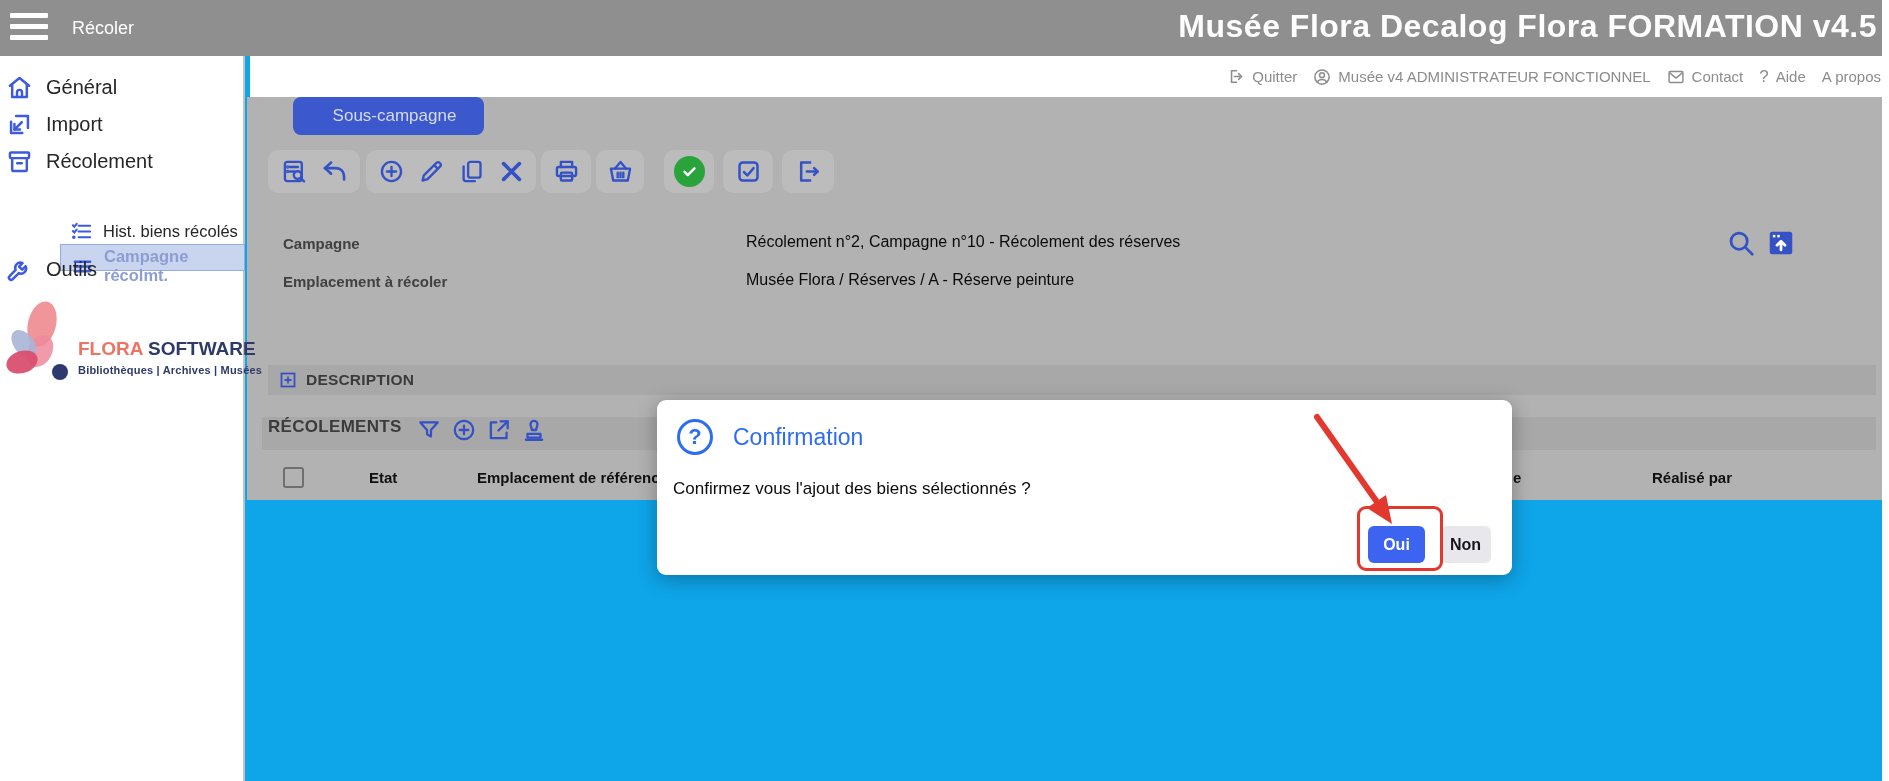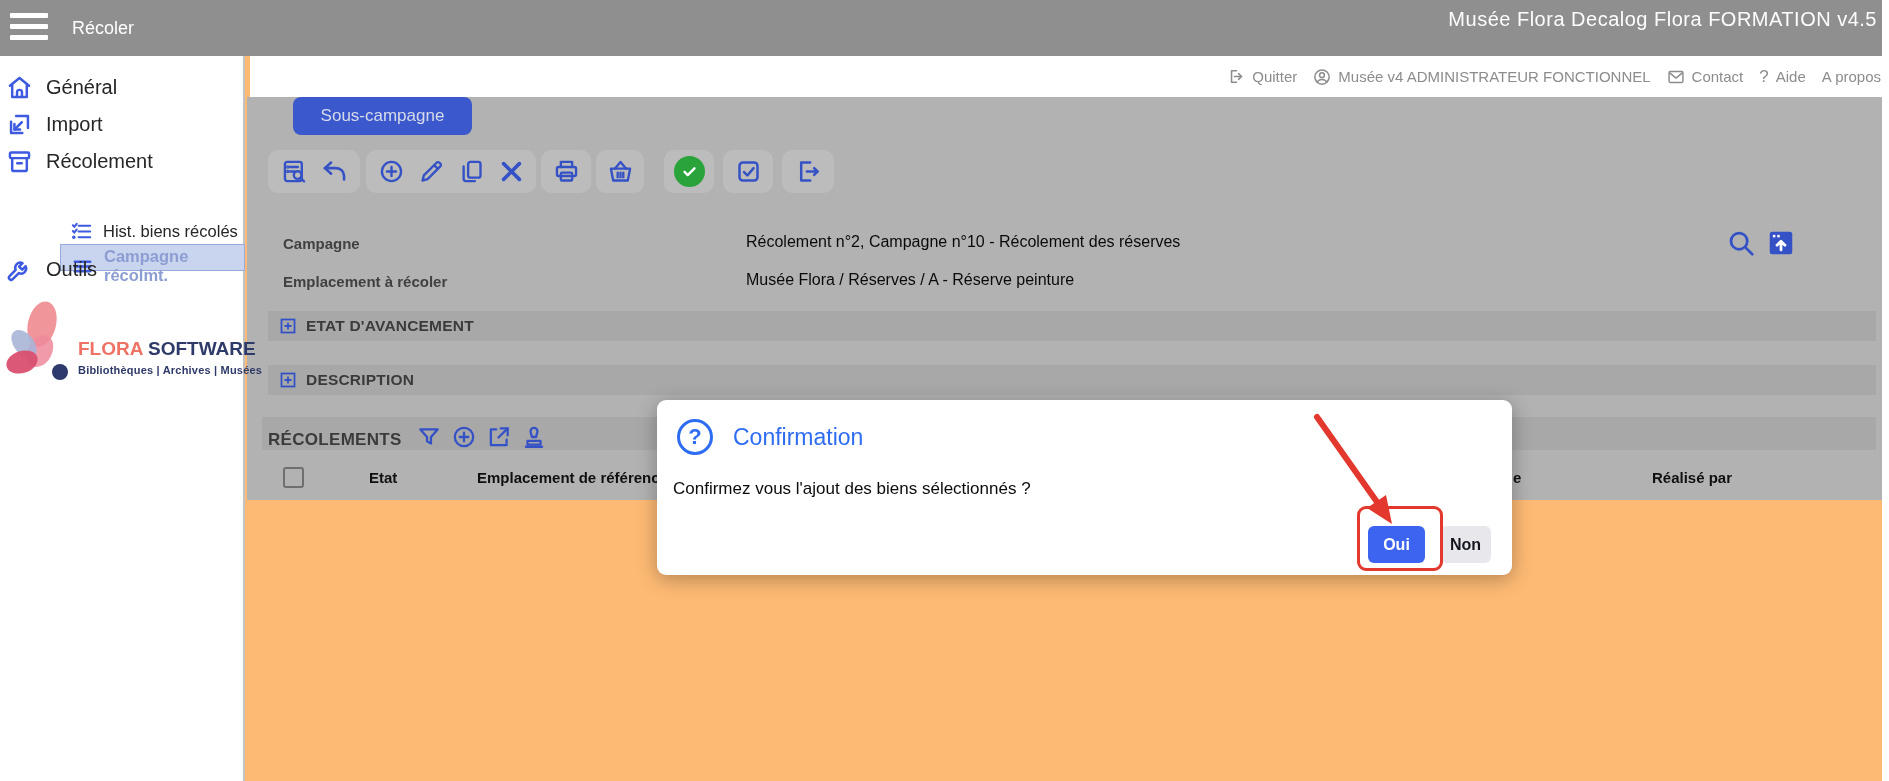--- a/index.html
+++ b/index.html
@@ -1,25 +1,25 @@
 <!DOCTYPE html>
 <html><head>
 <meta charset="utf-8">
 <style>
   html,body{margin:0;padding:0;background:#fff;}
   #screen{position:relative;width:1882px;height:781px;overflow:hidden;
-    font-family:"Liberation Sans",sans-serif;background:#fdba74;}
+    font-family:"Liberation Sans",sans-serif;background:#0ea5e9;}
   .abs{position:absolute;}
 
   
   .topbar{left:0;top:0;width:1889px;height:56px;background:#8f8f8f;z-index:10;}
   .hamburger{left:10px;top:13px;width:38px;height:29px;cursor:pointer;}
   .hamburger span{display:block;height:5px;background:#fff;margin-bottom:6px;border-radius:1px;}
   .menu-label{left:72px;top:0;height:56px;line-height:56px;color:#fff;font-size:18px;}
-  .app-title{right:12px;top:8px;color:#fdfdfd;font-size:20px;font-weight:400;letter-spacing:.5px;}
+  .app-title{right:12px;top:8px;color:#fdfdfd;font-size:32px;font-weight:700;letter-spacing:.5px;}
 
   
   .utilbar{left:250px;top:56px;width:1639px;height:41px;background:#fff;display:flex;
     justify-content:flex-end;align-items:center;gap:16px;padding-right:8px;box-sizing:border-box;}
   .util-item{display:flex;align-items:center;gap:7px;color:#8c8c8c;font-size:15px;cursor:pointer;white-space:nowrap;}
   .util-item svg{stroke:#8c8c8c;}
   .qmark{font-size:17px;font-weight:400;}
 
   
   .sidebar{left:0;top:56px;width:245px;height:725px;background:#fff;border-right:2px solid #c2c2c2;box-sizing:border-box;z-index:5;}
@@ -30,35 +30,35 @@
     background:#c9d4ef;border:1px solid #97aade;box-sizing:border-box;}
   .blue-ic{stroke:#3d5ae0;}
   .hl-label{color:#8c9dd2;font-weight:700;}
 
   
   .logo-tagline{letter-spacing:.2px;}
 
   
   .content-bg{left:247px;top:97px;width:1642px;height:403px;background:#b2b2b2;}
   .tab{left:293px;top:97px;width:179px;height:38px;background:#3b59cc;border-radius:8px;
-    color:#d6daea;font-size:17px;display:flex;align-items:center;justify-content:center;cursor:pointer;}
+    color:#d6daea;font-size:17px;display:flex;align-items:center;justify-content:center;cursor:pointer;padding-left:12px;}
   .tgroup{position:absolute;top:150px;height:43px;background:#bcbcbc;border-radius:10px;
     display:flex;align-items:center;justify-content:center;gap:13px;}
   .tbtn{width:27px;height:27px;color:#3452c6;cursor:pointer;display:block;}
   .tbtn svg{width:27px;height:27px;display:block;}
   .green-disc{width:31px;height:31px;border-radius:50%;background:#2aa33a;display:flex;
     align-items:center;justify-content:center;cursor:pointer;}
   .field-label{font-size:15px;font-weight:700;color:#414141;}
   .field-value{font-size:16px;color:#0a0a0a;}
   .row-ic{width:30px;height:30px;color:#3452c6;cursor:pointer;}
   .sectbar{position:absolute;left:268px;width:1608px;height:30px;background:#a8a8a8;
     display:flex;align-items:center;gap:10px;padding-left:12px;box-sizing:border-box;}
   .sect-title{font-size:15.5px;font-weight:700;color:#3b3b3b;letter-spacing:.2px;}
   .recol-bar{left:262px;top:417px;width:1614px;height:33px;background:#a8a8a8;
-    display:flex;align-items:flex-end;gap:9px;padding-left:6px;box-sizing:border-box;}
+    display:flex;align-items:flex-start;gap:9px;padding-left:6px;box-sizing:border-box;}
   .recol-title{font-size:17px;font-weight:700;color:#3b3b3b;letter-spacing:.3px;margin-right:5px;}
   .ric{width:26px;height:26px;color:#3452c6;cursor:pointer;}
   .th{font-size:15px;font-weight:700;color:#101010;white-space:nowrap;}
   .hdr-checkbox{left:283px;top:467px;width:17px;height:17px;border:2px solid #6f6f6f;
     border-radius:3px;background:transparent;cursor:pointer;}
 
   
   .dialog{left:657px;top:400px;width:855px;height:175px;background:#fff;border-radius:9px;
     box-shadow:0 4px 20px rgba(0,0,0,.30);z-index:50;}
   .q-circle{position:absolute;left:20px;top:19px;width:36px;height:36px;border:3.5px solid #2e6cf2;
@@ -313,27 +313,20 @@
         <rect x="3" y="3" width="18" height="18" rx="2" fill="#3452c6"></rect>
         <rect x="5.5" y="5.5" width="2" height="2" fill="#fff"></rect>
         <rect x="9" y="5.5" width="2" height="2" fill="#fff"></rect>
         <path d="M12 17.5 v-6.5 M8.8 13.8 l3.2-3.2 3.2 3.2" stroke="#fff" stroke-width="2.2" fill="none" stroke-linecap="round" stroke-linejoin="round"></path>
       </svg>
   </span>
 
   <div class="abs field-label" style="left:283px;top:273px;">Emplacement à récoler</div>
   <div class="abs field-value" style="left:746px;top:271px;">Musée Flora / Réserves / A - Réserve peinture</div>
 
-  <div class="sectbar" style="top:311px;">
-    <svg width="16" height="16" viewBox="0 0 16 16" fill="none" stroke="#3452c6" stroke-width="1.8">
-        <rect x="1.5" y="1.5" width="13" height="13"></rect>
-        <path d="M8 4.5 v7 M4.5 8 h7"></path>
-      </svg>
-    <span class="sect-title">ETAT D'AVANCEMENT</span>
-  </div>
   <div class="sectbar" style="top:365px;">
     <svg width="16" height="16" viewBox="0 0 16 16" fill="none" stroke="#3452c6" stroke-width="1.8">
         <rect x="1.5" y="1.5" width="13" height="13"></rect>
         <path d="M8 4.5 v7 M4.5 8 h7"></path>
       </svg>
     <span class="sect-title">DESCRIPTION</span>
   </div>
 
   <div class="abs recol-bar">
     <span class="recol-title">RÉCOLEMENTS</span>

